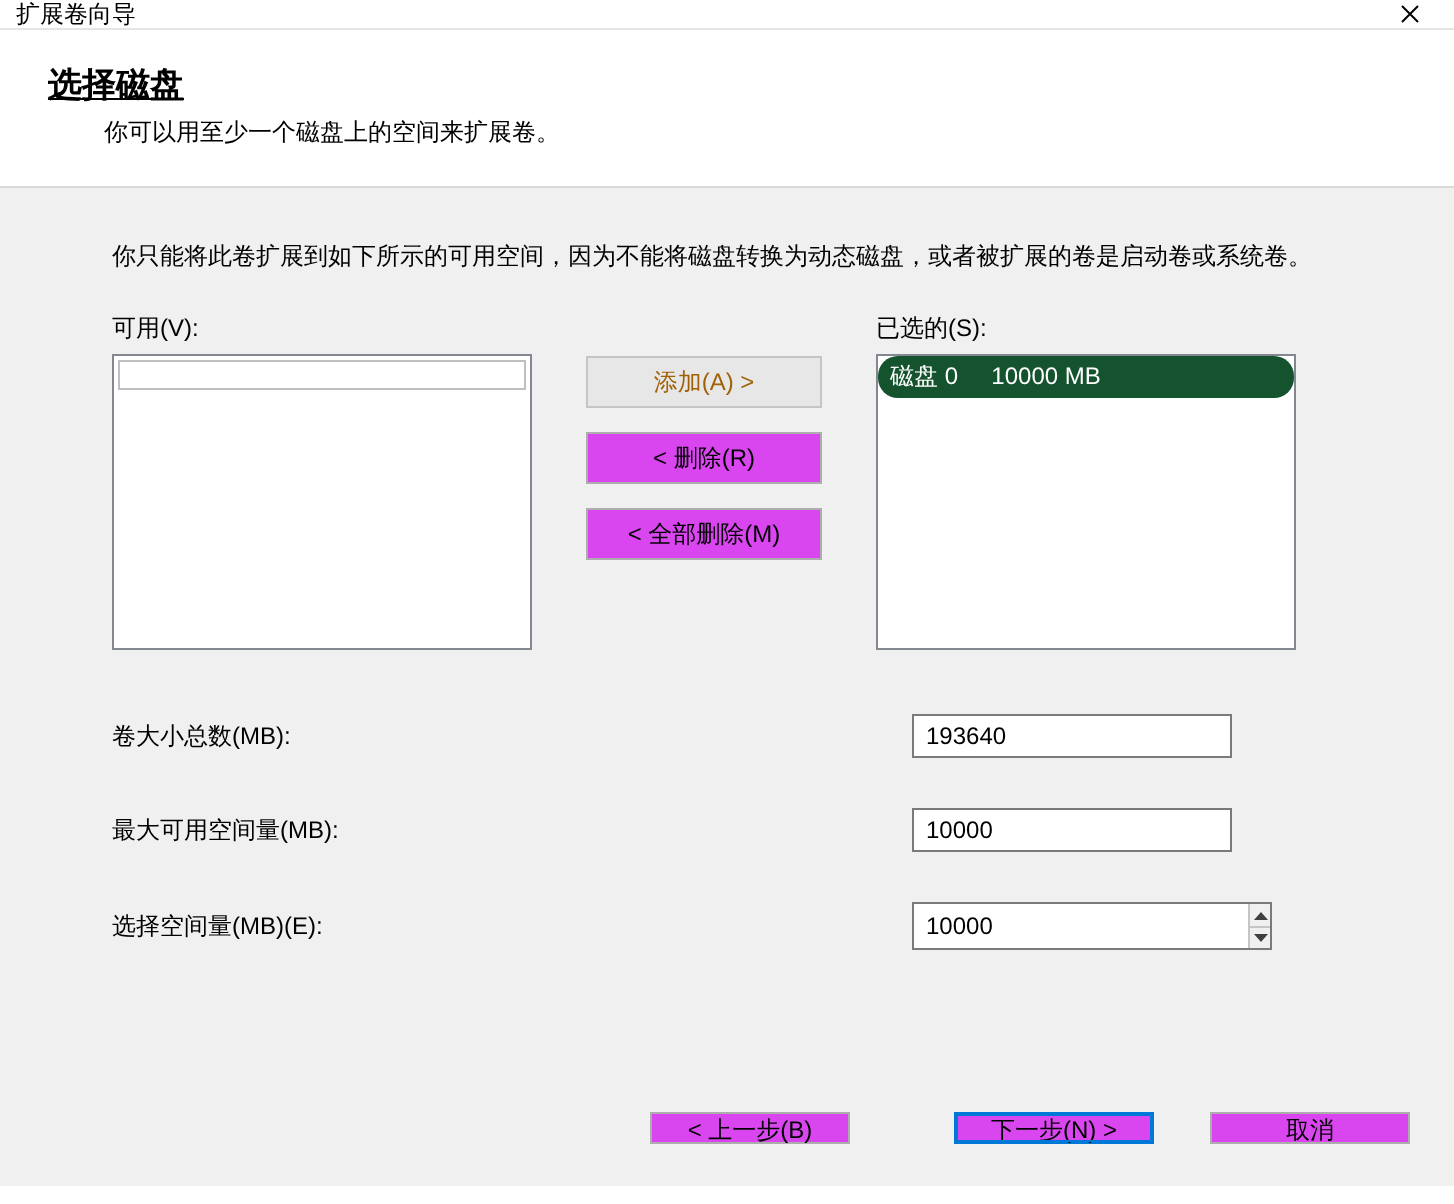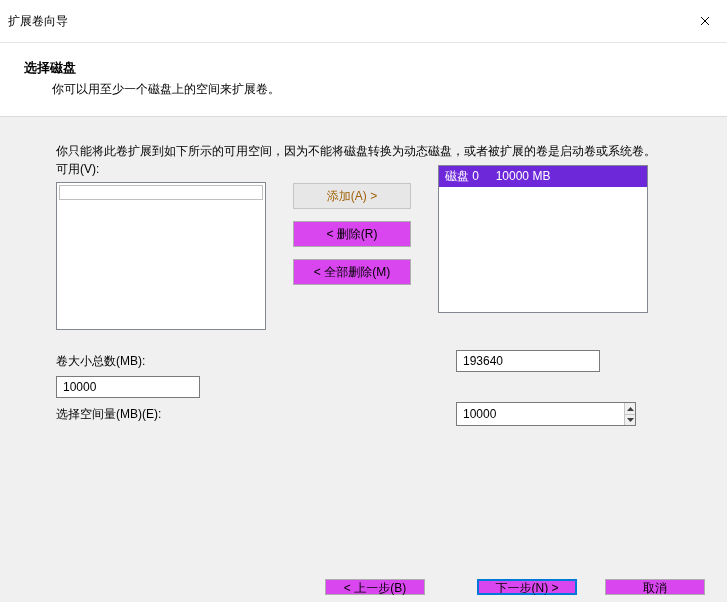--- a/index.html
+++ b/index.html
@@ -5,60 +5,61 @@
   * { box-sizing: border-box; margin: 0; padding: 0; }
   body {
     font-family: "Microsoft YaHei", "Segoe UI", Tahoma, sans-serif;
     font-size: 12px;
     background: #fff;
     width: 727px;
     height: 602px;
     overflow: hidden;
   }
   .titlebar {
-    height: 43px;
+    height: 15px;
     display: flex;
     align-items: center;
     justify-content: space-between;
     padding-left: 8px;
     border-bottom: 1px solid #e5e5e5;
   }
   .titlebar-title { font-size: 12px; }
   .titlebar-close {
     width: 45px;
     height: 30px;
     display: flex;
     align-items: center;
     justify-content: center;
     cursor: pointer;
   }
   .titlebar-close svg { width: 10px; height: 10px; }
   .header-block {
     padding: 16px 24px 18px 24px;
     background: #fff;
   }
-  .header-title { font-size: 13px; font-weight: bold; }
+  .header-title { font-size: 17px; font-weight: bold; text-decoration: underline; }
   .header-sub {
     font-size: 12px;
     margin-top: 4px;
     margin-left: 28px;
   }
   .content {
     position: relative;
     background: #f0f0f0;
     border-top: 1px solid #dadada;
     height: calc(602px - 30px - 72px);
     padding: 24px 52px 12px 56px;
   }
   .desc {
     font-size: 12px;
     line-height: 1.7;
     color: #000;
   }
   .picker-row {
+    margin-top: 18px;
     display: grid;
     grid-template-columns: 210px 132px 210px;
     column-gap: 20px;
     align-items: start;
   }
   .col-label { font-size: 12px; }
   .listctl {
     border: 1px solid #828790;
     background: #fff;
     height: 148px;
@@ -71,22 +72,23 @@
     height: 15px;
     background: #fff;
   }
   .listctl .item {
     padding: 2px 6px;
     font-size: 12px;
     white-space: pre;
     cursor: default;
   }
   .listctl .item.selected {
-    background: #6d28d9;
+    background: #14532d;
     color: #fff;
+    border-radius: 10px;
   }
   .middle-btns {
     display: flex;
     flex-direction: column;
     gap: 12px;
     margin-top: 22px;
     align-items: center;
   }
   button.wizardbtn {
     font-family: inherit;
@@ -99,39 +101,39 @@
     min-width: 118px;
     cursor: pointer;
   }
   button.wizardbtn:disabled {
     color: #a16207;
     background: #e7e7e7;
     border-color: #c5c5c5;
     cursor: default;
   }
   .fields {
-    margin-top: 20px;
+    margin-top: 32px;
     display: flex;
     flex-direction: column;
-    gap: 4px;
+    gap: 25px;
     width: 612px;
   }
   .field-row {
     display: flex;
     align-items: center;
   }
   .field-row label {
     flex: 0 0 400px;
     font-size: 12px;
   }
   .ro-box {
     border: 1px solid #7a7a7a;
     background: #fff;
     height: 22px;
-    width: 144px;
+    width: 160px;
     padding: 2px 6px;
     font-size: 12px;
     display: flex;
     align-items: center;
   }
   .spinwrap {
     display: flex;
     width: 180px;
     height: 24px;
     border: 1px solid #7a7a7a;
@@ -210,32 +212,34 @@
       </div>
     </div>
 
     <div class="middle-btns">
       <button class="wizardbtn" disabled="">添加(A) &gt;</button>
       <button class="wizardbtn">&lt; 删除(R)</button>
       <button class="wizardbtn">&lt; 全部删除(M)</button>
     </div>
 
     <div>
+      <div class="col-label">已选的(S):</div>
       <div class="listctl">
         <div class="item selected">磁盘 0     10000 MB</div>
       </div>
     </div>
   </div>
 
   <div class="fields">
     <div class="field-row">
       <label>卷大小总数(MB):</label>
       <div class="ro-box">193640</div>
     </div>
     <div class="field-row">
+      <label>最大可用空间量(MB):</label>
       <div class="ro-box">10000</div>
     </div>
     <div class="field-row">
       <label>选择空间量(MB)(E):</label>
       <div class="spinwrap">
         <input class="spin-input" type="text" value="10000" style="">
         <div class="spin-btns">
           <div>
             <svg viewBox="0 0 7 4">
                 <path d="M0 4 L3.5 0 L7 4 Z" fill="#404040"></path>

